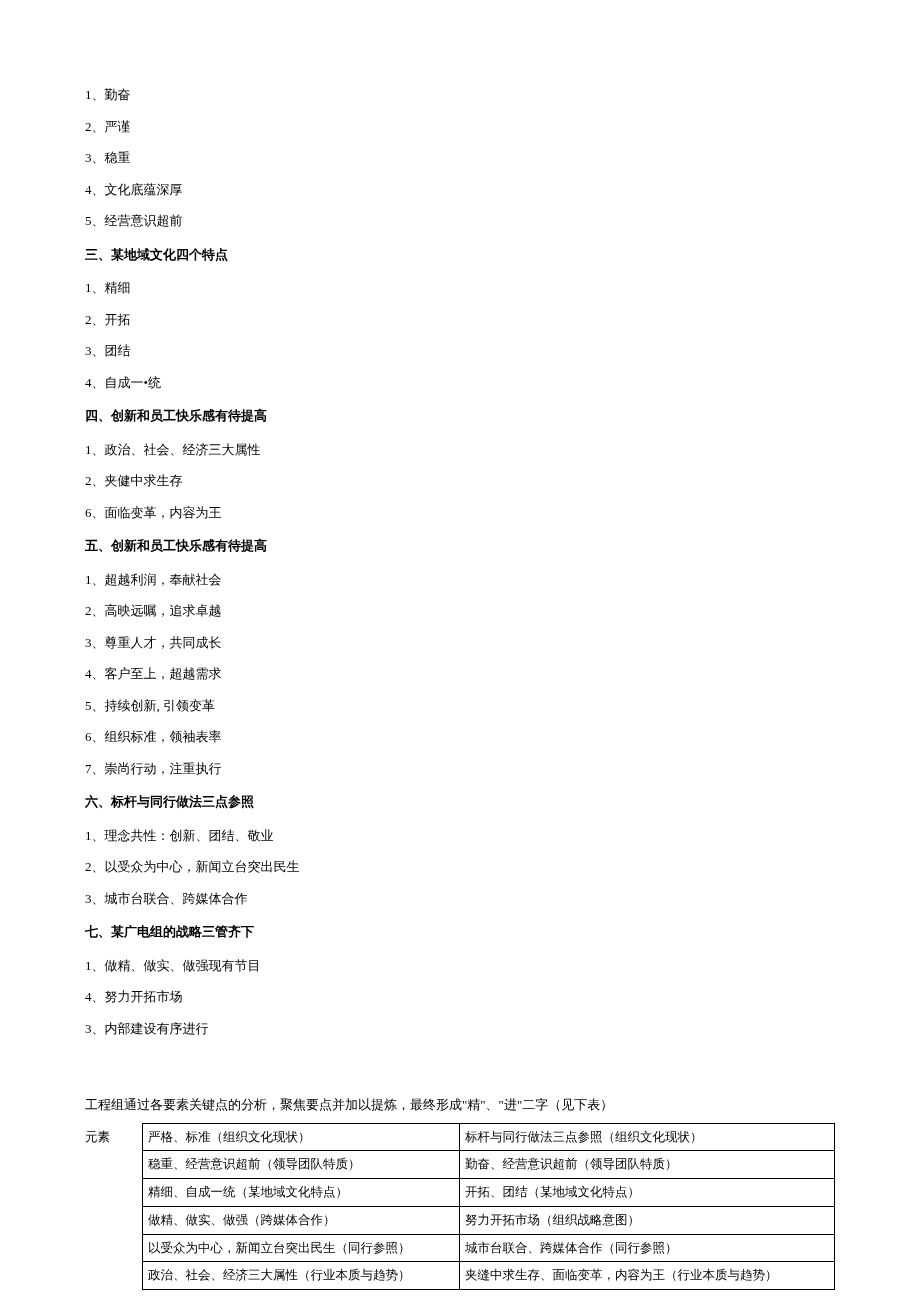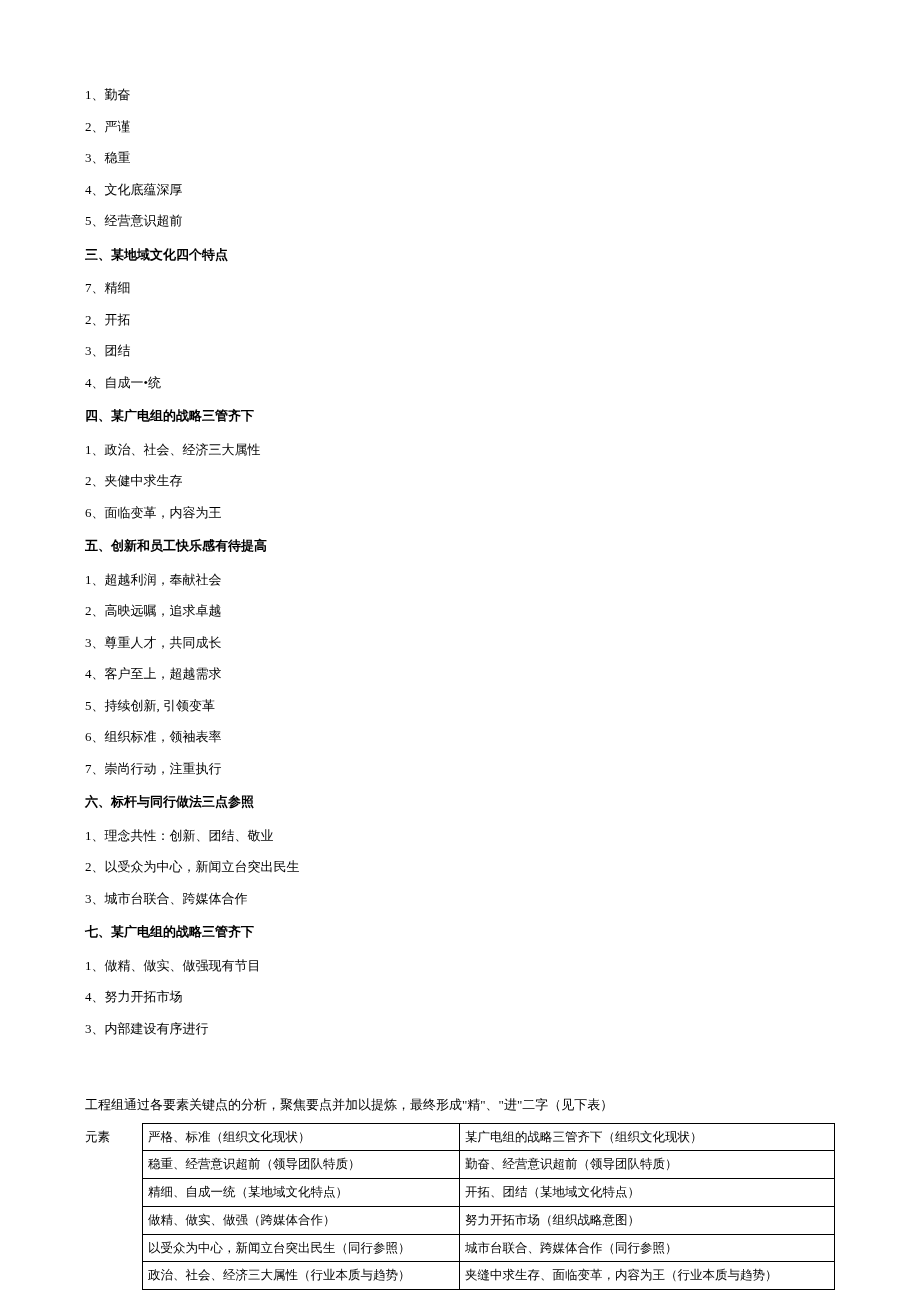--- a/index.html
+++ b/index.html
@@ -50,26 +50,26 @@
 </head>
 <body>
 
 <div class="item">1、勤奋</div>
 <div class="item">2、严谨</div>
 <div class="item">3、稳重</div>
 <div class="item">4、文化底蕴深厚</div>
 <div class="item">5、经营意识超前</div>
 
 <div class="heading">三、某地域文化四个特点</div>
-<div class="item">7、精细</div>
+<div class="item">1、精细</div>
 <div class="item">2、开拓</div>
 <div class="item">3、团结</div>
 <div class="item">4、自成一•统</div>
 
-<div class="heading">四、某广电组的战略三管齐下</div>
+<div class="heading">四、创新和员工快乐感有待提高</div>
 <div class="item">1、政治、社会、经济三大属性</div>
 <div class="item">2、夹健中求生存</div>
 <div class="item">6、面临变革，内容为王</div>
 
 <div class="heading">五、创新和员工快乐感有待提高</div>
 <div class="item">1、超越利润，奉献社会</div>
 <div class="item">2、高映远嘱，追求卓越</div>
 <div class="item">3、尊重人才，共同成长</div>
 <div class="item">4、客户至上，超越需求</div>
 <div class="item">5、持续创新, 引领变革</div>
@@ -88,21 +88,21 @@
 
 <div class="spacer"></div>
 
 <div class="intro">工程组通过各要素关键点的分析，聚焦要点并加以提炼，最终形成"精"、"进"二字（见下表）</div>
 
 <table>
   <tbody>
       <tr>
     <td class="label-cell" rowspan="6">元素</td>
     <td>严格、标准（组织文化现状）</td>
-    <td>某广电组的战略三管齐下（组织文化现状）</td>
+    <td>标杆与同行做法三点参照（组织文化现状）</td>
   </tr>
   <tr>
     <td>稳重、经营意识超前（领导团队特质）</td>
     <td>勤奋、经营意识超前（领导团队特质）</td>
   </tr>
   <tr>
     <td>精细、自成一统（某地域文化特点）</td>
     <td>开拓、团结（某地域文化特点）</td>
   </tr>
   <tr>

